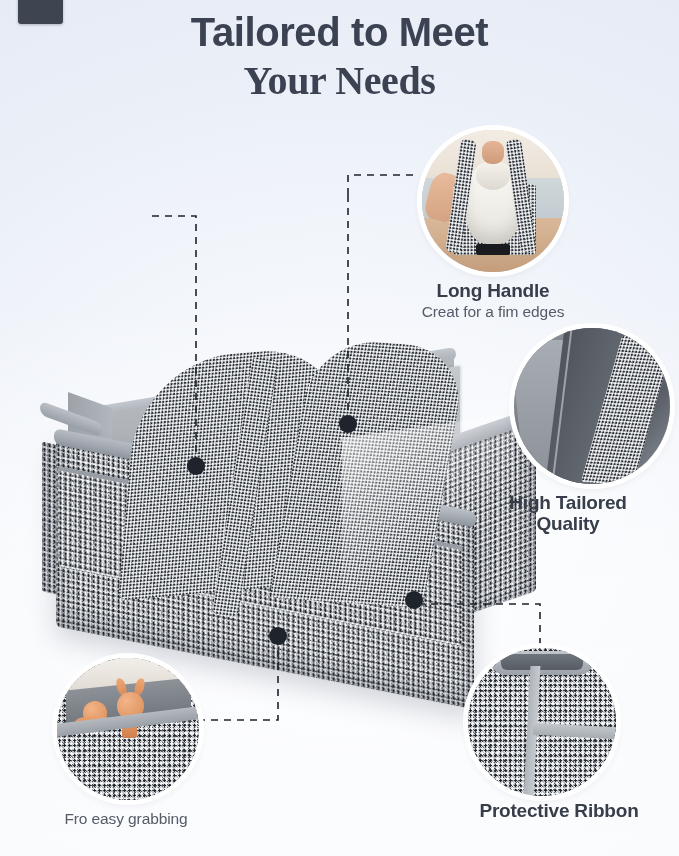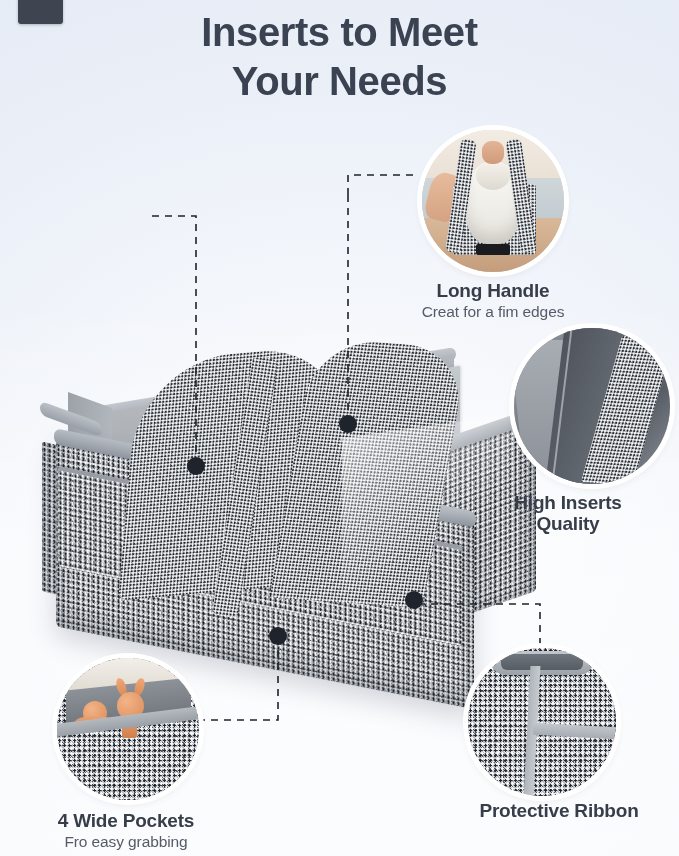--- a/index.html
+++ b/index.html
@@ -28,21 +28,21 @@
     box-shadow:0 1px 3px rgba(0,0,0,.25);
   }
 
   
   .title{
     position:absolute;left:0;right:0;top:8px;
     text-align:center;color:#3b4252;
     font-size:40px;line-height:1.22;font-weight:600;letter-spacing:-0.4px;
   }
   .title .l1{display:block;}
-  .title .l2{display:block;}
+  .title .l2{display:block;font-family:Liberation Serif, serif;}
 
   
   .callout{position:absolute;}
   .bubble{
     position:relative;border-radius:50%;overflow:hidden;
     background:#cfd3d8;
     box-shadow:0 0 0 5px #ffffff, 0 3px 10px rgba(60,70,90,.16);
   }
   .bubble .photo{position:absolute;inset:0;}
 
@@ -277,21 +277,21 @@
 <body>
 
 <div id="stage">
 
   <div class="bg"></div>
   <div class="bg-sheen"></div>
 
   <div class="corner-tab"></div>
 
   <div class="title">
-    <span class="l1">Inserts to Meet</span>
+    <span class="l1">Tailored to Meet</span>
     <span class="l2">Your Needs</span>
   </div>
 
   <div class="caddy">
     <div class="cd-shape">
       <div class="cd-rim-back"></div>
       <div class="cd-inner-back"></div>
       <div class="cd-inner-left"></div>
       <div class="cd-inner-floor"></div>
       <div class="cd-div cd-div2"></div>
@@ -367,41 +367,40 @@
   <div class="callout" style="left:506px;top:328px;width:200px;">
     <div class="bubble" style="width:156px;height:156px;margin-left:8px;">
       <div class="photo art-velcro">
         <div class="vc-soft"></div>
         <div class="vc-dark"></div>
         <div class="vc-seam"></div>
         <div class="vc-strip heather-fine"></div>
       </div>
     </div>
     <div class="c-label" style="width:172px;margin-top:8px;margin-left:-24px;">
-      <div class="c-head">High Inserts</div>
+      <div class="c-head">High Tailored</div>
       <div class="c-head">Quality</div>
     </div>
   </div>
 
   <div class="callout" style="left:53px;top:658px;width:210px;">
     <div class="bubble" style="width:142px;height:142px;margin-left:4px;">
       <div class="photo heather">
         <div class="pk-top"></div>
         <div class="pk-inner"></div>
         <div class="paci paci1"></div>
         <div class="paci1b"></div>
         <div class="ear ear1"></div>
         <div class="ear ear2"></div>
         <div class="paci paci2"></div>
         <div class="paci2b"></div>
         <div class="pk-lip"></div>
       </div>
     </div>
     <div class="c-label" style="width:190px;margin-top:10px;margin-left:-22px;">
-      <div class="c-head">4 Wide Pockets</div>
       <div class="c-sub">Fro easy grabbing</div>
     </div>
   </div>
 
   <div class="callout" style="left:458px;top:648px;width:210px;">
     <div class="bubble" style="width:148px;height:148px;margin-left:10px;">
       <div class="photo heather">
         <div class="rb-rim"></div>
         <div class="rb-inner"></div>
         <div class="rb-vert"></div>

